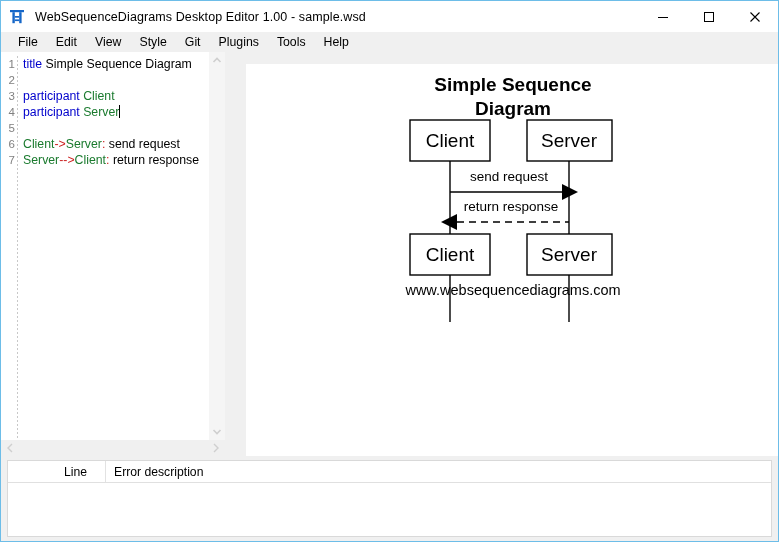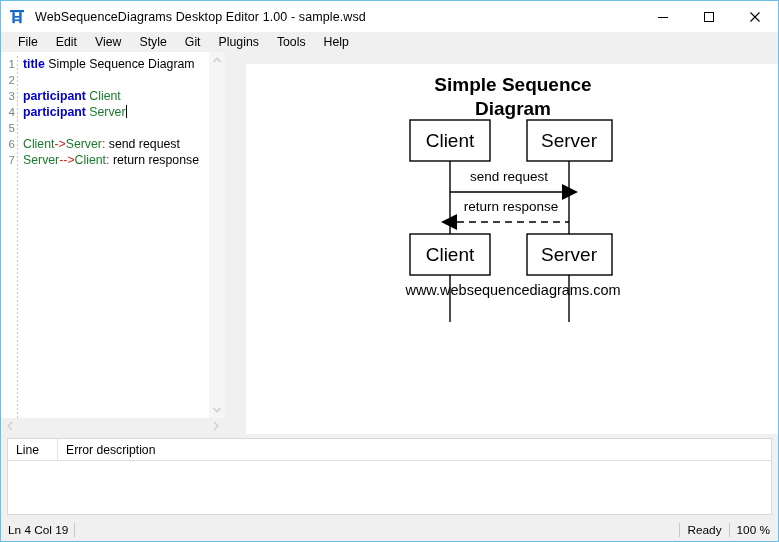--- a/index.html
+++ b/index.html
@@ -137,21 +137,21 @@
     overflow: hidden;
     position: relative;
   }
   .code-line {
     height: 16px;
     line-height: 16px;
     font-family: "Liberation Sans", sans-serif;
     font-size: 12.3px;
     white-space: pre;
   }
-  .tok-kw   { color: #0000cc; font-weight: bold; }
+  .tok-kw   { color: #0000cc; font-weight: normal; }
   .tok-name { color: #1a7a2e; }
   .tok-arrow{ color: #cc2222; }
   .tok-text { color: #000000; }
   .caret {
     display: inline-block;
     width: 1px;
     height: 13px;
     background: #000;
     vertical-align: -2px;
     margin-left: 0px;
@@ -226,21 +226,21 @@
   .col-head {
     font-size: 12.2px;
     color: #000;
     display: flex;
     align-items: center;
     padding-left: 8px;
     box-sizing: border-box;
     border-right: 1px solid #e2e2e2;
     height: 21px;
   }
-  #col-line { width: 50px; min-width: 50px; }
+  #col-line { width: 50px; min-width: 50px; margin-left: 48px; }
   #col-desc { flex: 1 1 auto; border-right: none; }
   #error-rows { flex: 1 1 auto; background: #ffffff; }
 
   
   #status-bar {
     height: 22px;
     min-height: 22px;
     background: #f0f0f0;
     display: flex;
     align-items: center;
@@ -389,20 +389,14 @@
   <div id="error-panel">
     <div id="error-list">
       <div id="error-header">
         <div class="col-head" id="col-line">Line</div>
         <div class="col-head" id="col-desc">Error description</div>
       </div>
       <div id="error-rows"></div>
     </div>
   </div>
 
-  <div id="status-bar">
-    <div class="status-cell">Ln 4 Col 19</div>
-    <div id="status-spacer"></div>
-    <div id="status-ready">Ready</div>
-    <div id="status-zoom">100 %</div>
-  </div>
 
 </div>
 
 </body></html>

